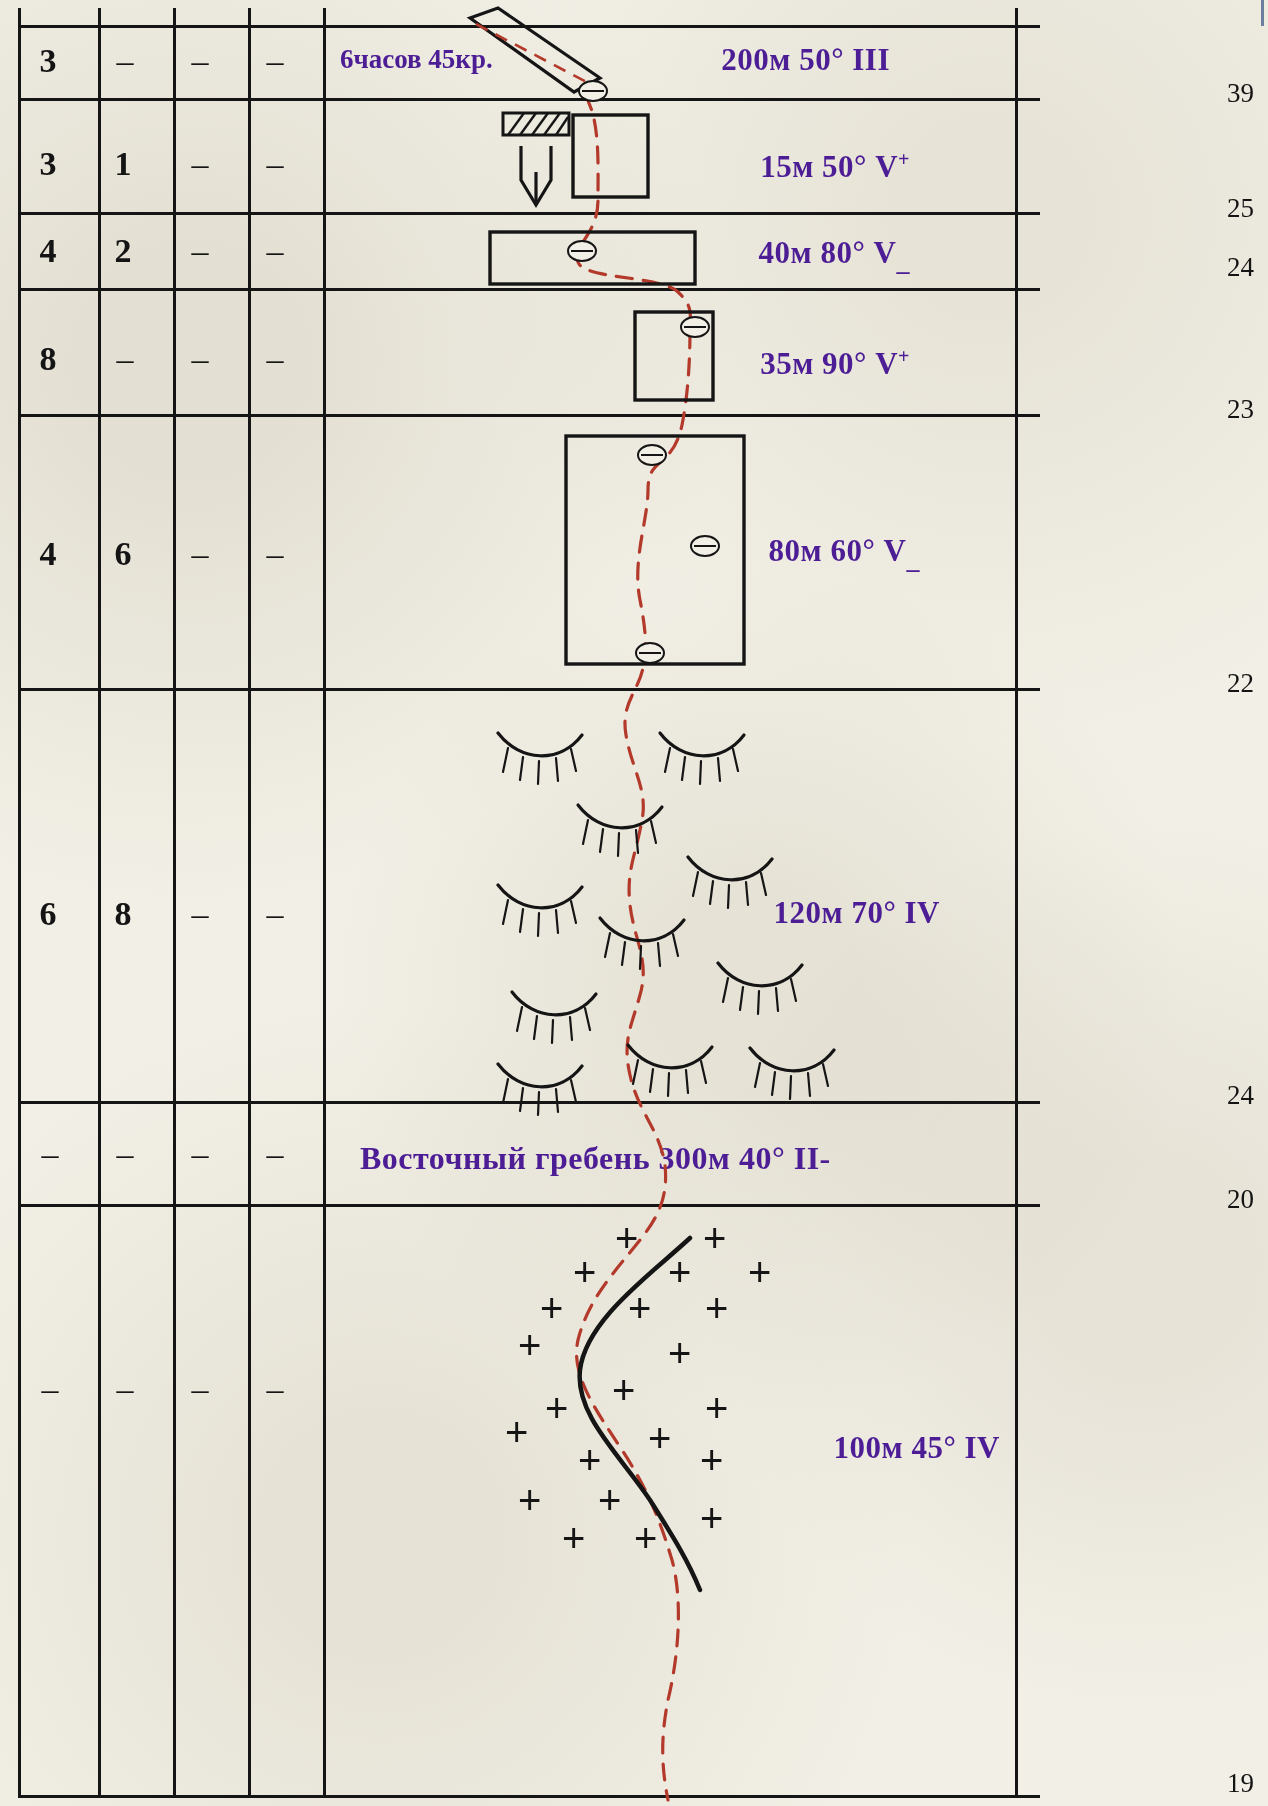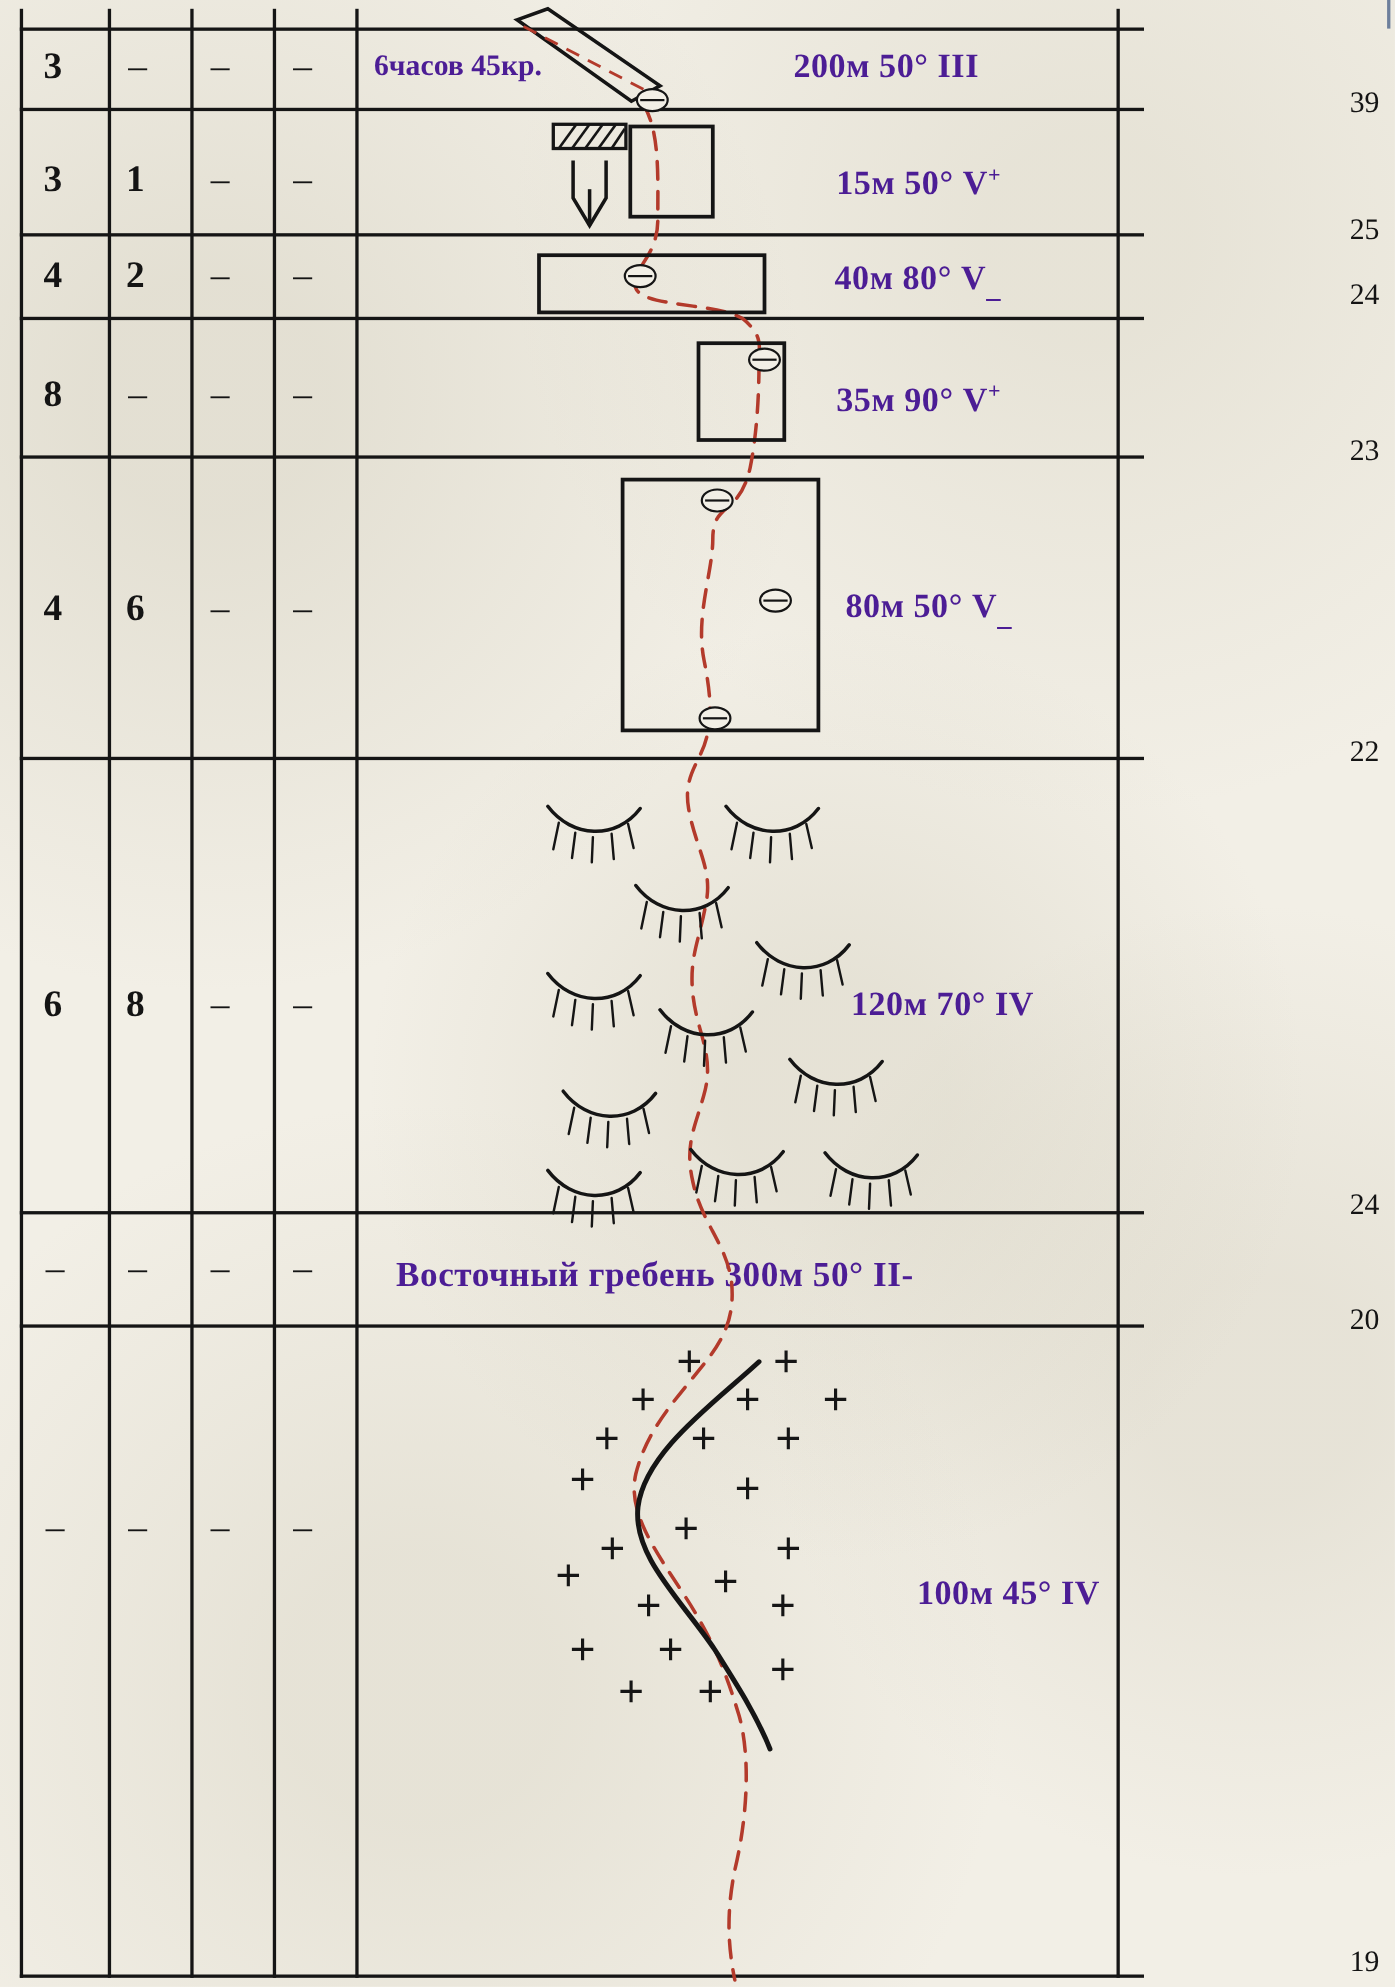--- a/index.html
+++ b/index.html
@@ -181,26 +181,26 @@
 
   <div class="note note-right" style="left:910px; top:235px; transform:translateX(-100%)">
     <span>40м 80° V</span><span class="sub">_</span>
   </div>
 
   <div class="note note-right" style="left:910px; top:345px; transform:translateX(-100%)">
     <span>35м 90° V</span><span class="sup">+</span>
   </div>
 
   <div class="note note-right" style="left:920px; top:533px; transform:translateX(-100%)">
-    <span>80м 50° V</span><span class="sub">_</span>
+    <span>80м 60° V</span><span class="sub">_</span>
   </div>
 
   <div class="note note-right" style="left:940px; top:895px; transform:translateX(-100%)">120м 70° IV</div>
 
-  <div class="note note-right" style="left:360px; top:1140px; font-size:32px">Восточный гребень  300м 50° II-</div>
+  <div class="note note-right" style="left:360px; top:1140px; font-size:32px">Восточный гребень  300м 40° II-</div>
 
   <div class="note note-right" style="left:1000px; top:1430px; transform:translateX(-100%)">100м 45° IV</div>
 
   <div class="scale-num" style="top:78px">39</div>
   <div class="scale-num" style="top:193px">25</div>
   <div class="scale-num" style="top:252px">24</div>
   <div class="scale-num" style="top:394px">23</div>
   <div class="scale-num" style="top:668px">22</div>
   <div class="scale-num" style="top:1080px">24</div>
   <div class="scale-num" style="top:1184px">20</div>

